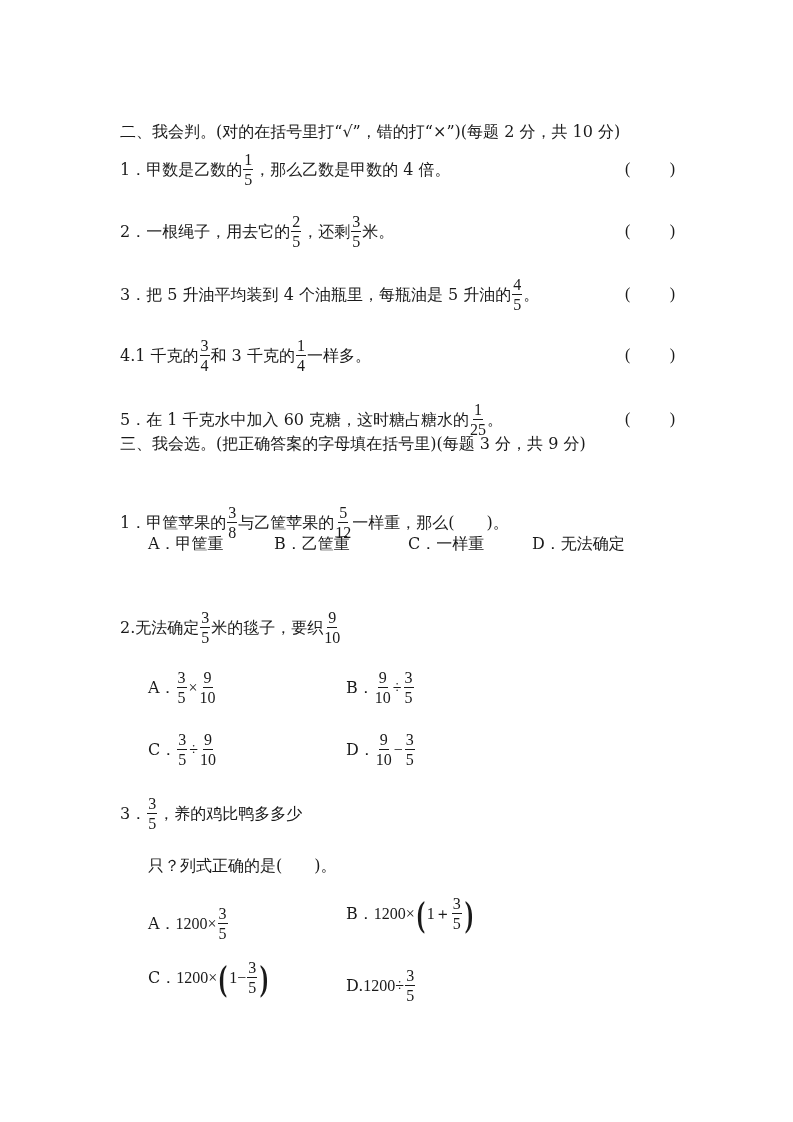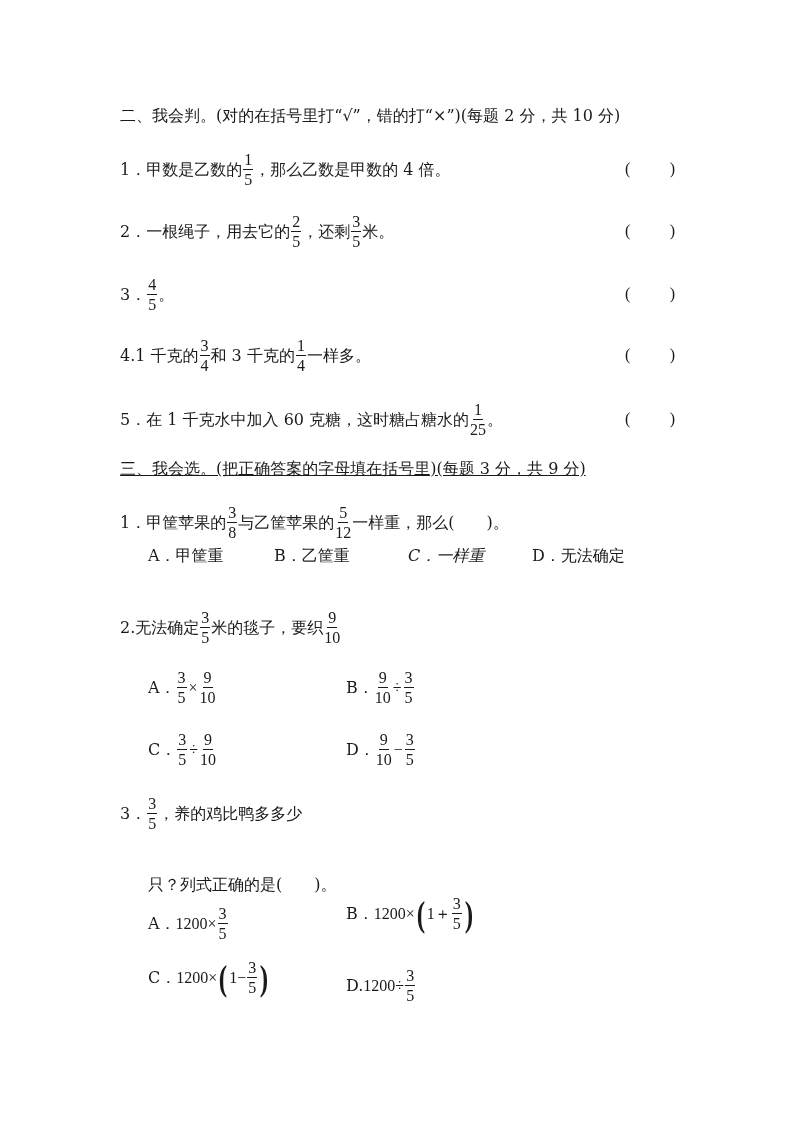--- a/index.html
+++ b/index.html
@@ -13,21 +13,21 @@
   .num, .den { font-family:"Liberation Serif",serif; }
   .paren { position:absolute; left:625px; width:50px; display:flex; justify-content:space-between;
            font-family:"Liberation Serif",serif; font-size:16px; }
   .lat { font-family:"Liberation Serif",serif; }
   .bigp { font-size:36px; font-family:"Liberation Serif",serif; line-height:1; transform:scaleX(0.7); display:inline-block; font-weight:bold; }
   .op { font-family:"Liberation Serif",serif; margin:0 1px; }
 </style>
 </head>
 <body>
 
-<div class="line" style="top:108px;">
+<div class="line" style="top:124px;">
   <span>二、我会判。(对的在括号里打“√”，错的打“×”)(每题 2 分，共 10 分)</span>
 </div>
 
 <div class="line" style="top:152px;">
   <span>1．</span>
   <span>甲数是乙数的</span>
   <span class="frac">
       <span class="num">1</span>
       <span class="den">5</span>
     </span>
@@ -52,20 +52,21 @@
     </span>
   <span>米。</span>
 </div>
 <div class="paren" style="top:222px;">
     <span>(</span>
     <span>)</span>
   </div>
 
 <div class="line" style="top:277px;">
   <span>3．</span>
+  <span>把 5 升油平均装到 4 个油瓶里，每瓶油是 5 升油的</span>
   <span class="frac">
       <span class="num">4</span>
       <span class="den">5</span>
     </span>
   <span>。</span>
 </div>
 <div class="paren" style="top:285px;">
     <span>(</span>
     <span>)</span>
   </div>
@@ -96,42 +97,42 @@
       <span class="num">1</span>
       <span class="den">25</span>
     </span>
   <span>。</span>
 </div>
 <div class="paren" style="top:410px;">
     <span>(</span>
     <span>)</span>
   </div>
 
-<div class="line" style="top:461px;text-decoration:underline;">
+<div class="line" style="top:436px;">
   <span>三、我会选。(把正确答案的字母填在括号里)(每题 3 分，共 9 分)</span>
 </div>
 
 <div class="line" style="top:505px;">
   <span>1．</span>
   <span>甲筐苹果的</span>
   <span class="frac">
       <span class="num">3</span>
       <span class="den">8</span>
     </span>
   <span>与乙筐苹果的</span>
   <span class="frac">
       <span class="num">5</span>
       <span class="den">12</span>
     </span>
   <span>一样重，那么(　　)。</span>
 </div>
-<div class="line" style="top:548px; left:148px;">
+<div class="line" style="top:536px; left:148px;">
   <span style="width:126px;">A．甲筐重</span>
   <span style="width:134px;">B．乙筐重</span>
-  <span style="width:124px;font-style:italic;">C．一样重</span>
+  <span style="width:124px;">C．一样重</span>
   <span>D．无法确定</span>
 </div>
 
 <div class="line" style="top:610px;">
   <span>2. </span>
   <span>无法确定</span>
   <span class="frac">
       <span class="num">3</span>
       <span class="den">5</span>
     </span>
@@ -192,21 +193,21 @@
 </div>
 
 <div class="line" style="top:796px;">
   <span>3．</span>
   <span class="frac">
       <span class="num">3</span>
       <span class="den">5</span>
     </span>
   <span>，养的鸡比鸭多多少</span>
 </div>
-<div class="line" style="top:877px; left:148px;align-items:center;">
+<div class="line" style="top:858px; left:148px;align-items:center;">
   <span>只？列式正确的是(　　)。</span>
 </div>
 
 <div class="line" style="top:906px; left:148px;">
   <span>A．</span>
   <span class="lat">1200×</span>
   <span class="frac">
       <span class="num">3</span>
       <span class="den">5</span>
     </span>

